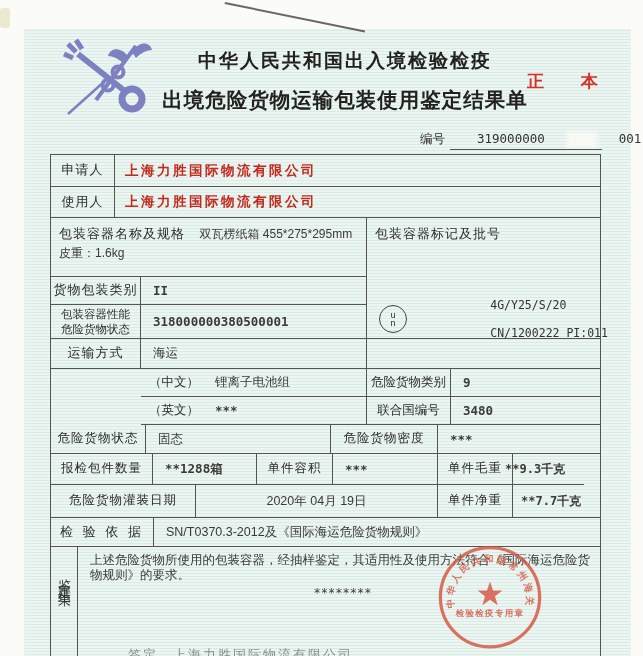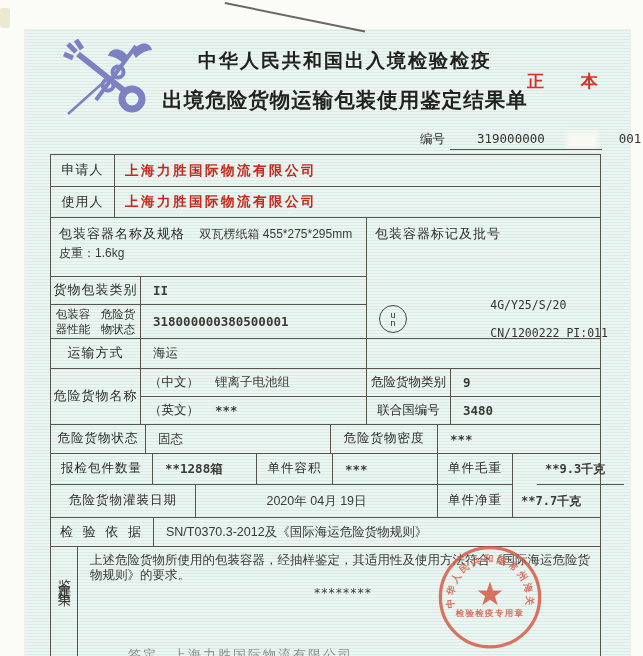--- a/index.html
+++ b/index.html
@@ -43,21 +43,21 @@
         border-bottom:1px solid var(--bd);display:flex;align-items:center;overflow:visible;}
   .er{border-right:none;}
   .eb{border-bottom:none;}
   .lbl{justify-content:center;font-size:13px;color:var(--ink);letter-spacing:1px;text-align:center;line-height:1.25;}
   .val{padding-left:12px;font-size:12.5px;color:var(--val);}
   .mono{font-family:"DejaVu Sans Mono",monospace;font-weight:bold;}
   .redv{color:var(--red);font-weight:bold;font-size:13.5px;letter-spacing:2.5px;padding-left:10px;}
   .blk{display:block;padding:6px 8px;align-items:flex-start;}
   .blk .h{font-size:13px;letter-spacing:1px;}
   .blk .c{font-size:12px;color:var(--val);margin-top:4px;margin-left:10px;}
-  .two{flex-direction:row;justify-content:center;gap:1px;}
+  .two{flex-direction:column;justify-content:center;gap:1px;}
   .sub{font-size:12.5px;}
   .sub .plab{color:var(--ink);}
   .sub .pval{margin-left:16px;color:var(--val);}
   .vstrip{writing-mode:vertical-rl;text-orientation:upright;justify-content:flex-start;
           padding-top:22px;font-size:13px;letter-spacing:5px;color:var(--ink);}
   .concl{display:block;position:relative;padding:6px 0 0 12px;}
   .concl p{margin:0;width:505px;font-size:12.5px;line-height:15px;color:var(--val);}
   .stars{width:505px;text-align:center;font-family:"DejaVu Sans Mono",monospace;
          font-size:12px;color:var(--val);margin-top:3px;}
   .partial{position:absolute;left:50px;top:99px;font-size:13px;color:#4a4a44;opacity:.6;
@@ -151,21 +151,20 @@
     <div class="cell lbl two" style="left:0;top:150px;width:90px;height:34px;font-size:11.5px;letter-spacing:0">
       <span>包装容器性能</span>
       <span>危险货物状态</span>
     </div>
     <div class="cell val mono" style="left:90px;top:150px;width:226px;height:34px">318000000380500001</div>
 
     <div class="cell lbl" style="left:0;top:184px;width:90px;height:30px">运输方式</div>
     <div class="cell val" style="left:90px;top:184px;width:226px;height:30px">海运</div>
     <div class="cell er" style="left:316px;top:184px;width:233px;height:30px"></div>
 
-    <div class="cell lbl" style="left:0;top:214px;width:90px;height:56px">危险货物名称</div>
     <div class="cell sub" style="left:90px;top:214px;width:226px;height:28px;padding-left:8px">
       <span class="plab">（中文）</span>
       <span class="pval">锂离子电池组</span>
     </div>
     <div class="cell lbl" style="left:316px;top:214px;width:84px;height:28px;font-size:12.5px;letter-spacing:0">危险货物类别</div>
     <div class="cell val mono er" style="left:400px;top:214px;width:149px;height:28px">9</div>
 
     <div class="cell sub" style="left:90px;top:242px;width:226px;height:28px;padding-left:8px">
       <span class="plab">（英文）</span>
       <span class="pval mono">***</span>
@@ -176,21 +175,21 @@
     <div class="cell lbl" style="left:0;top:270px;width:95px;height:29px;font-size:12.5px">危险货物状态</div>
     <div class="cell val" style="left:95px;top:270px;width:185px;height:29px">固态</div>
     <div class="cell lbl" style="left:280px;top:270px;width:107px;height:29px;font-size:12.5px">危险货物密度</div>
     <div class="cell val mono er" style="left:387px;top:270px;width:162px;height:29px">***</div>
 
     <div class="cell lbl" style="left:0;top:299px;width:102px;height:31px;font-size:12.5px">报检包件数量</div>
     <div class="cell val mono" style="left:102px;top:299px;width:104px;height:31px">**1288箱</div>
     <div class="cell lbl" style="left:206px;top:299px;width:76px;height:31px;font-size:12.5px">单件容积</div>
     <div class="cell val mono" style="left:282px;top:299px;width:105px;height:31px">***</div>
     <div class="cell lbl" style="left:387px;top:299px;width:75px;height:31px;font-size:12.5px">单件毛重</div>
-    <div class="cell val mono er" style="left:486px;top:299px;width:87px;height:31px;padding-left:8px;font-size:12px">**9.3千克</div>
+    <div class="cell val mono er" style="left:446px;top:299px;width:87px;height:31px;padding-left:8px;font-size:12px">**9.3千克</div>
 
     <div class="cell lbl" style="left:0;top:330px;width:145px;height:33px;font-size:12.5px">危险货物灌装日期</div>
     <div class="cell val" style="left:145px;top:330px;width:242px;height:33px;justify-content:center;padding-left:0">2020年  04月  19日</div>
     <div class="cell lbl" style="left:387px;top:330px;width:75px;height:33px;font-size:12.5px">单件净重</div>
     <div class="cell val mono er" style="left:462px;top:330px;width:87px;height:33px;padding-left:8px;font-size:12px">**7.7千克</div>
 
     <div class="cell lbl" style="left:0;top:363px;width:103px;height:29px;letter-spacing:3px">检 验 依 据</div>
     <div class="cell val er" style="left:103px;top:363px;width:446px;height:29px">SN/T0370.3-2012及《国际海运危险货物规则》</div>
 
     <div class="cell vstrip eb" style="left:0;top:392px;width:27px;height:130px">鉴定结果</div>

